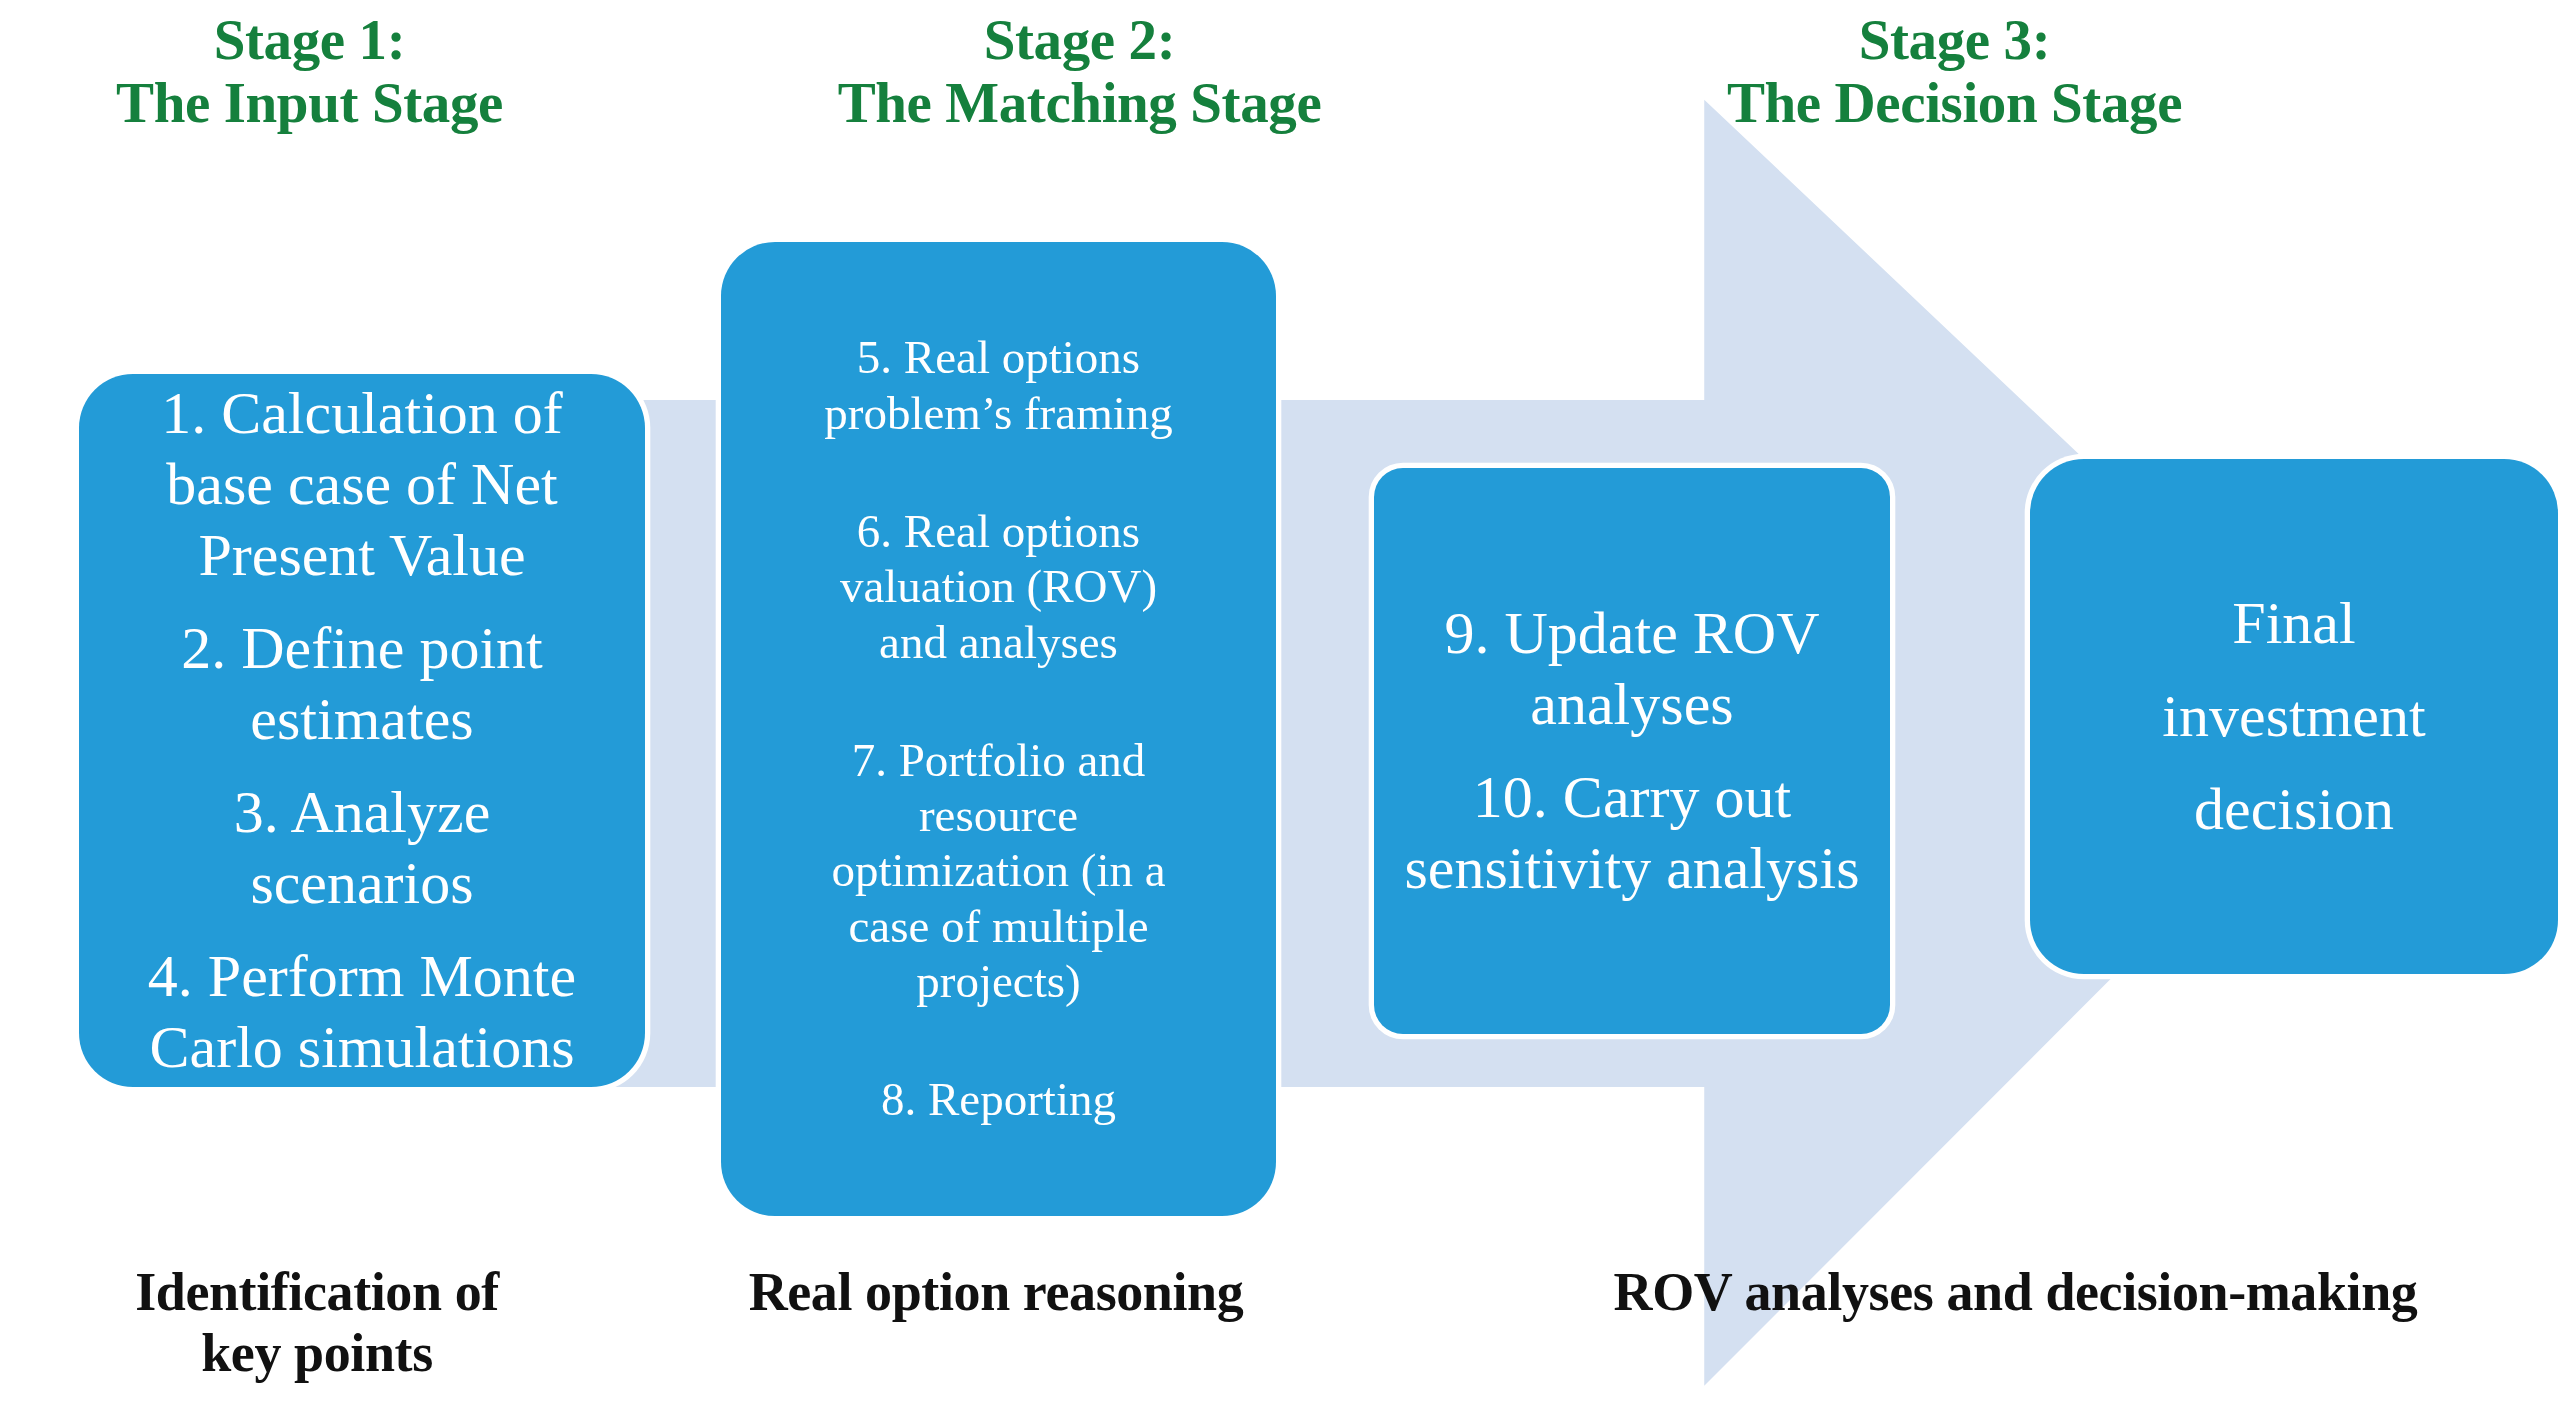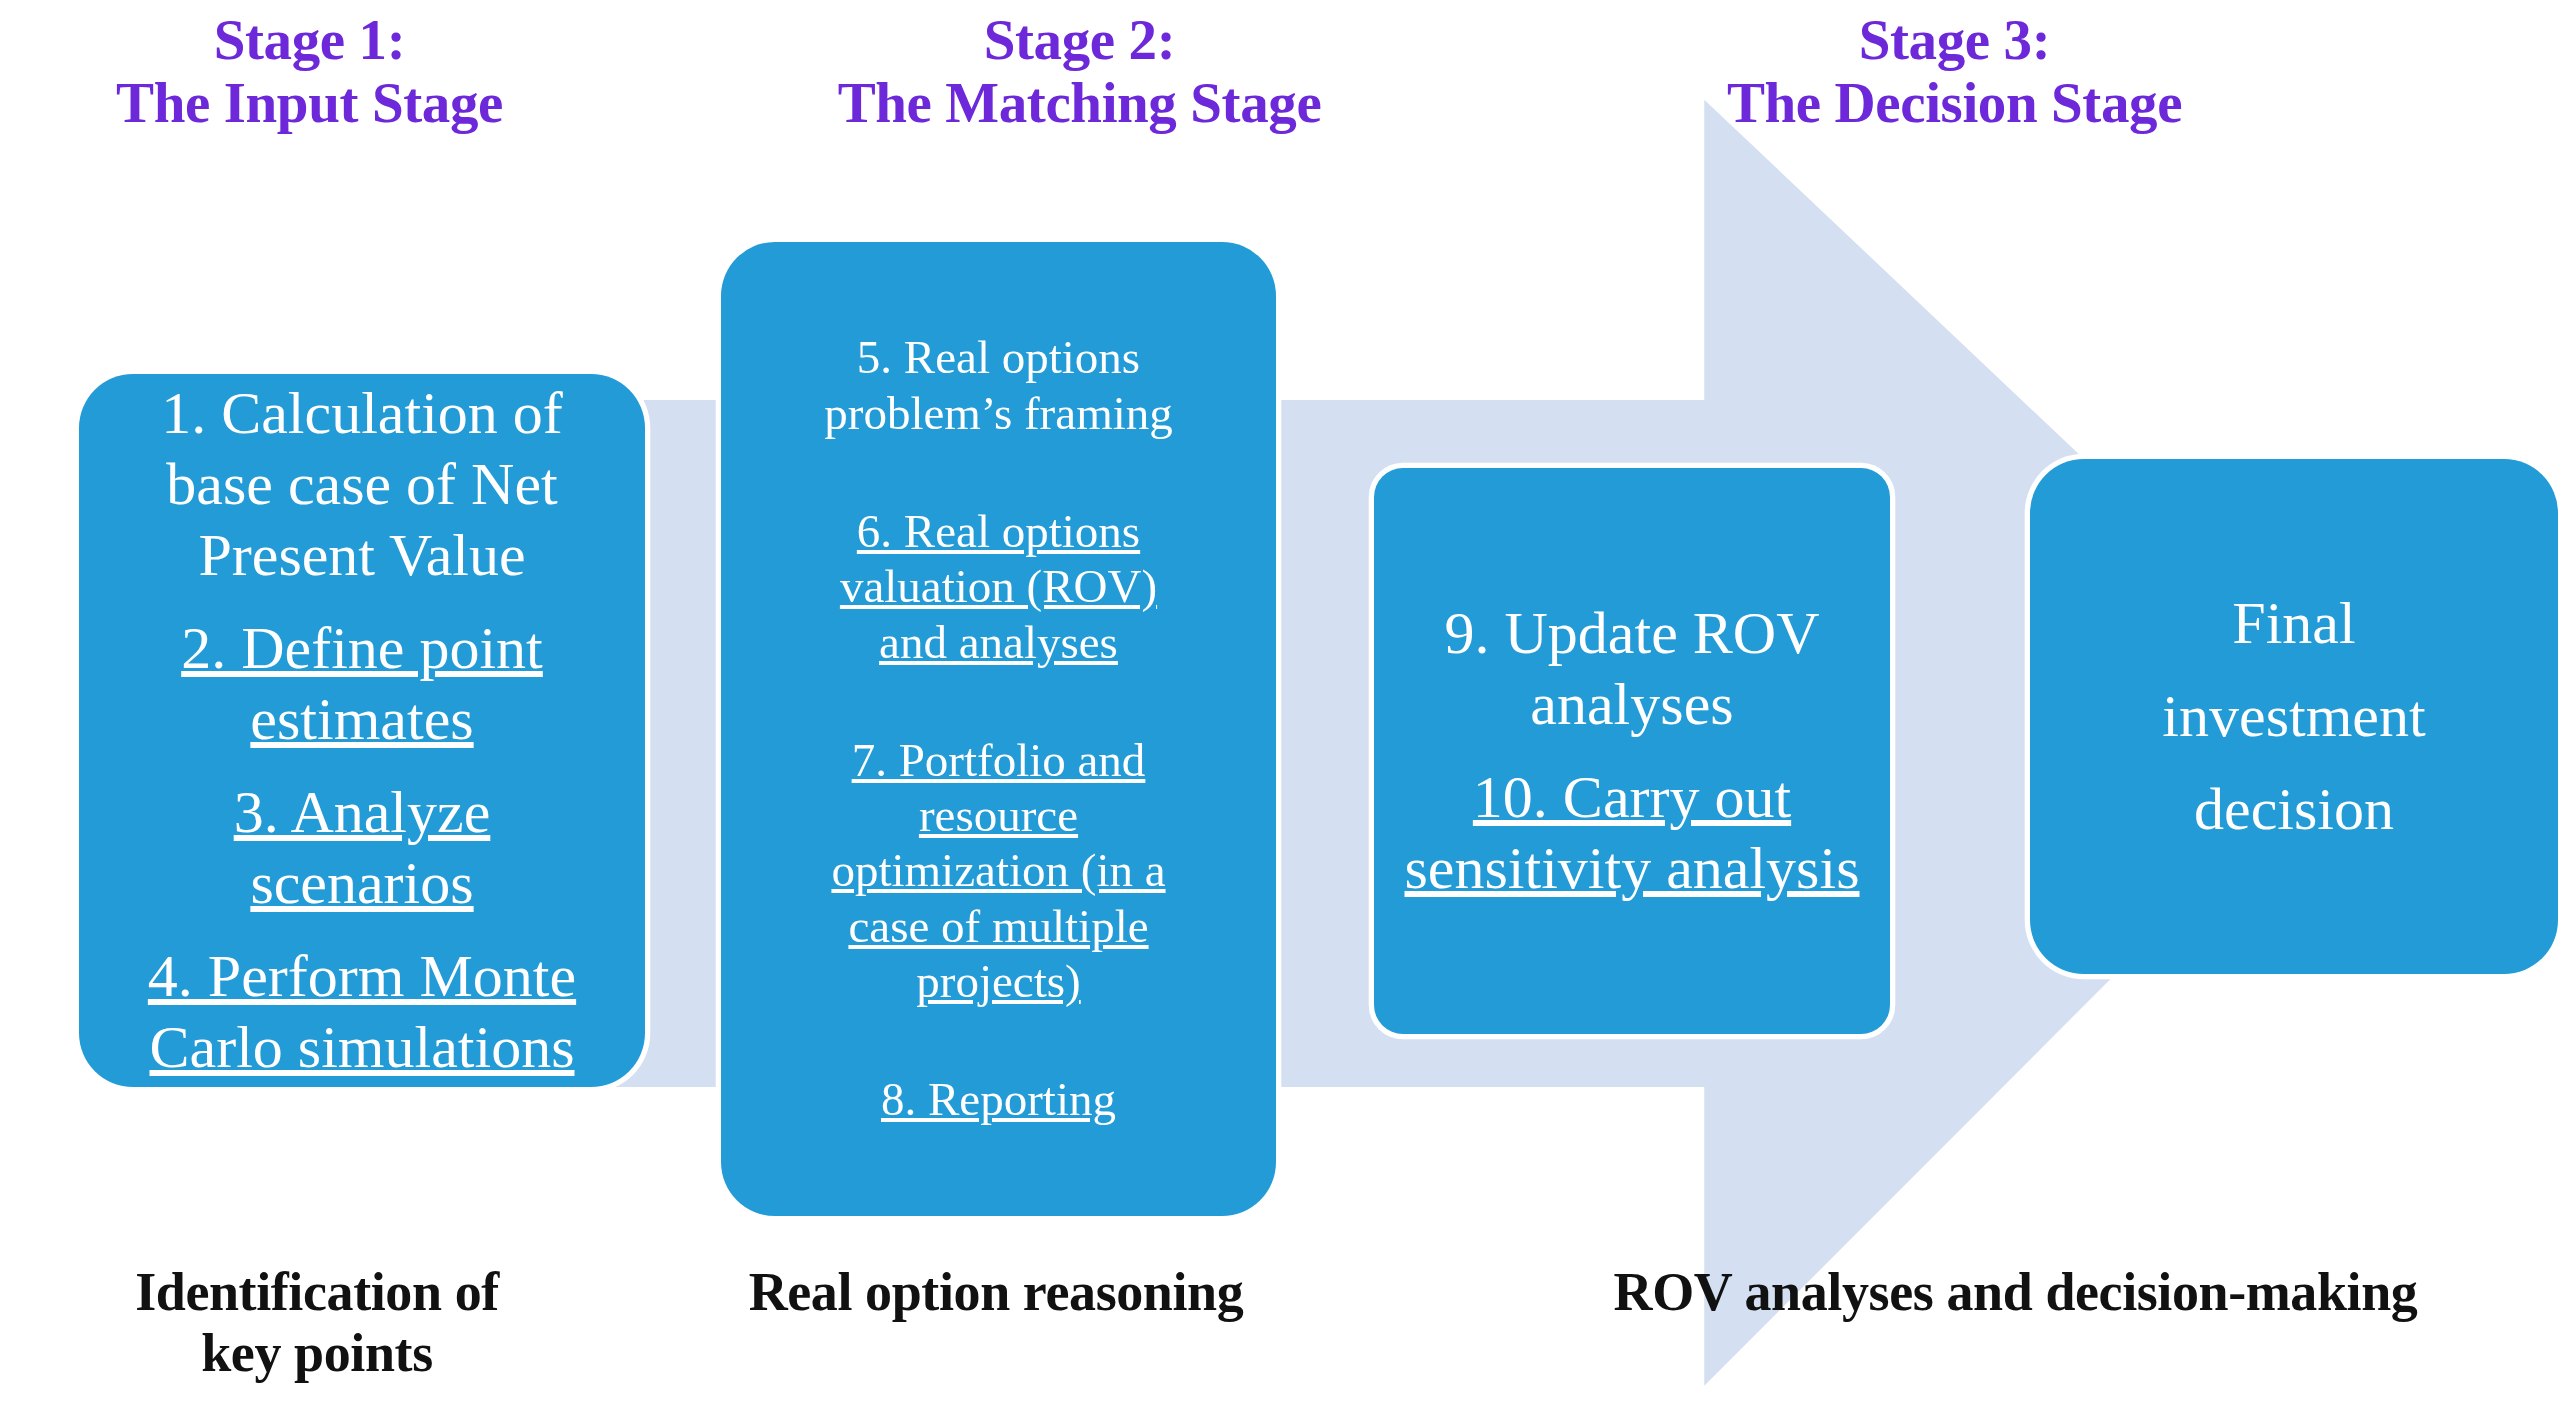--- a/index.html
+++ b/index.html
@@ -14,21 +14,21 @@
 
   
   #arrow-svg{position:absolute;left:0;top:0;width:2576px;height:1407px;}
 
   
   .stage-header{
     position:absolute;
     font-weight:bold;
     font-size:57px;
     line-height:1.12;
-    color:#6d28d9;
+    color:#15803d;
     text-align:center;
     letter-spacing:-0.4px;
     white-space:pre-line;
   }
   #stage-header-1{left:0px;   top:7.5px;  width:619px;}
   #stage-header-2{left:755px;top:7.5px;  width:649px;}
   #stage-header-3{left:1615px;top:7.5px;  width:679px;}
 
   
   .node-box{
@@ -45,21 +45,21 @@
   .node-line{
     color:#ffffff;
     font-size:60px;
     line-height:1.18;
     text-align:center;
     white-space:pre-line;
     width:100%;
     padding:0 7.5px;
     box-sizing:border-box;
   }
-  .node-line + .node-line{margin-top:22.6px;text-decoration:underline;}
+  .node-line + .node-line{margin-top:22.6px;}
 
   #box-1{left:79px; top:374px; width:566px;  height:713px;  padding:19.6px 19.6px;}
   #box-2{left:721px; top:242px; width:555px;  height:974px; padding:21px 13.6px;gap:46px;}
   #box-3{left:1374px;top:468px; width:516px;  height:566px;  padding:19.6px 22.6px;border-radius:29px;}
   #box-4{left:2030px;top:459px; width:528px;  height:515px;  padding:32px 30px;}
 
   #box-2 .node-line{font-size:47px;}
   #box-2 .node-line + .node-line{margin-top:16.6px;}
   #box-4 .node-line{line-height:1.55;}
 

